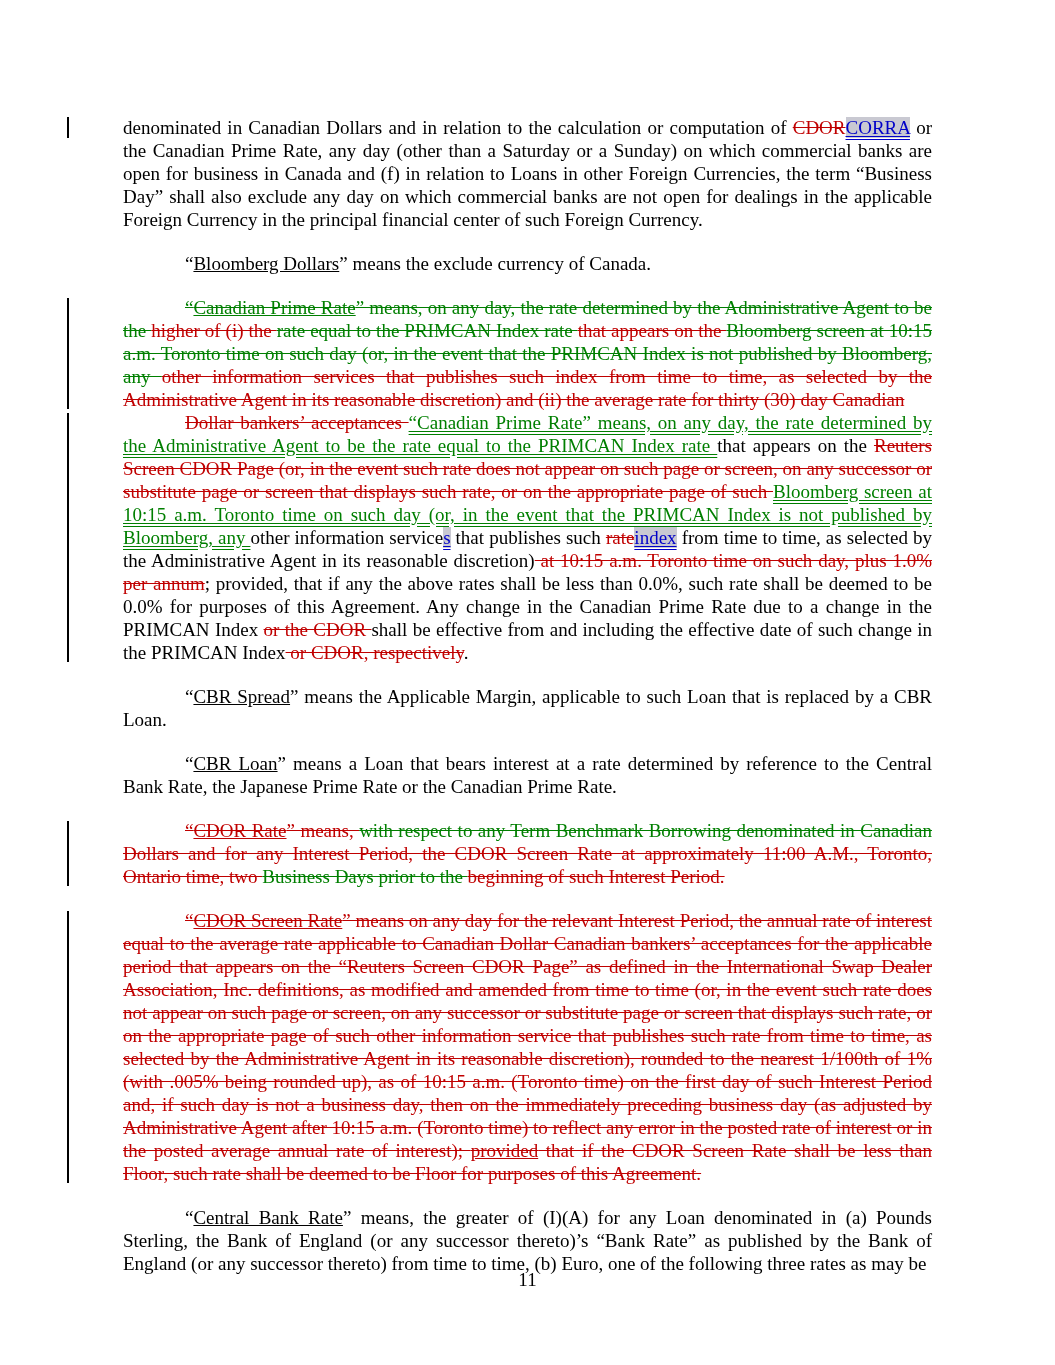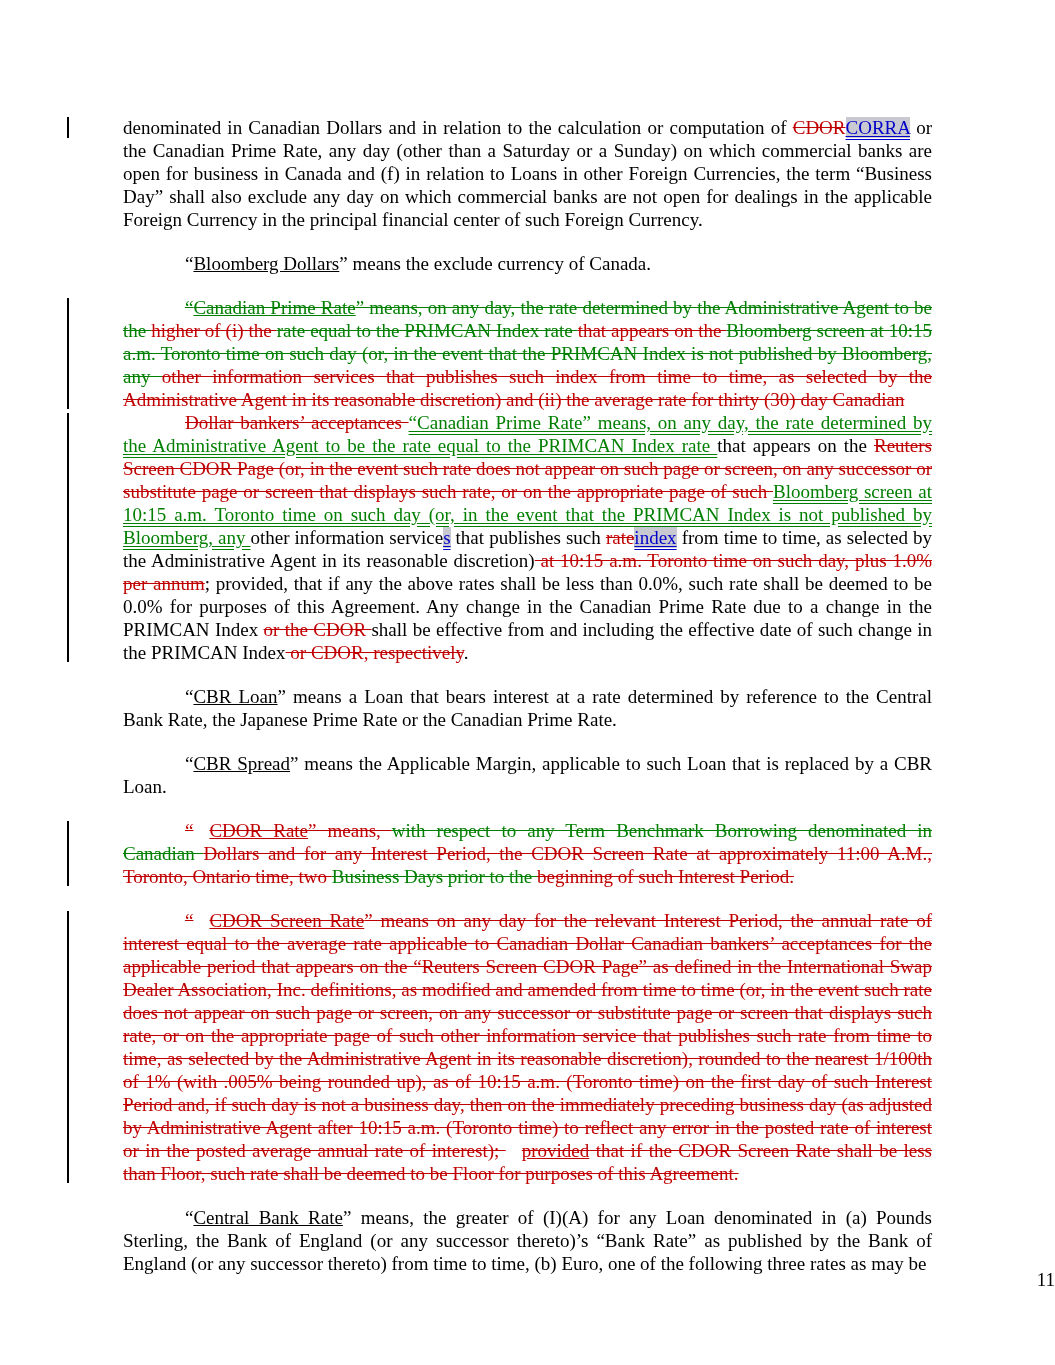--- a/index.html
+++ b/index.html
@@ -30,47 +30,47 @@
     width: 2px; background: #000;
   }
   .bar-first-line::before {
     content: ""; position: absolute; left: -56px; top: 1px; height: 21px;
     width: 2px; background: #000;
   }
   
   .run.black {}
   .run.u { text-decoration-line: underline; }
   .run.del-r { color: var(--del-red, #c00000); text-decoration-line: line-through; }
-  .run.del-r-u { color: var(--del-red, #c00000); text-decoration-line: underline line-through; margin-left: 16px; }
+  .run.del-r-u { color: var(--del-red, #c00000); text-decoration-line: underline line-through; }
   .run.del-g { color: var(--chg-green, #007f00); text-decoration-line: line-through; }
   .run.del-g-u { color: var(--chg-green, #007f00); text-decoration-line: underline line-through; }
   .run.ins-g {
     color: var(--chg-green, #007f00);
     text-decoration-line: underline; text-decoration-style: double;
     text-underline-offset: 2px;
   }
   .run.ins-b {
     color: var(--ins-blue, #0000c8); background: var(--ins-hl, #c8c8d0);
     text-decoration-line: underline; text-decoration-style: double;
     text-underline-offset: 2px;
   }
   .footer {
     position: absolute; left: 0; right: 0; bottom: 74px;
-    text-align: right;
+    text-align: center;
   }
 </style>
 </head>
 <body>
 
 <div class="page">
   <main class="content">
       <div class="para bar-first-line"><span class="run black">denominated in Canadian Dollars and in relation to the calculation or computation of </span><span class="run del-r">CDOR</span><span class="run ins-b">CORRA</span><span class="run black"> or the Canadian Prime Rate, any day (other than a Saturday or a Sunday) on which commercial banks are open for business in Canada and (f) in relation to Loans in other Foreign Currencies, the term “Business Day” shall also exclude any day on which commercial banks are not open for dealings in the applicable Foreign Currency in the principal financial center of such Foreign Currency.</span></div>
       <div class="para indent"><span class="run black">“</span><span class="run u">Bloomberg Dollars</span><span class="run black">” means the exclude currency of Canada.</span></div>
       <div class="para indent bar-full"><span class="run del-g">“</span><span class="run del-g-u">Canadian Prime Rate</span><span class="run del-g">” means, on any day, the rate determined by the Administrative Agent to be the </span><span class="run del-r">higher of (i) the </span><span class="run del-g">rate equal to the PRIMCAN Index rate </span><span class="run del-r">that appears on the </span><span class="run del-g">Bloomberg screen at 10:15 a.m. Toronto time on such day (or, in the event that the PRIMCAN Index is not published by Bloomberg, any </span><span class="run del-r">other information services that publishes such index from time to time, as selected by the Administrative Agent in its reasonable discretion) and (ii) the average rate for thirty (30) day Canadian</span></div>
       <div class="para indent attach bar-full"><span class="run del-r">Dollar bankers’ acceptances </span><span class="run ins-g">“Canadian Prime Rate” means, on any day, the rate determined by the Administrative Agent to be the rate equal to the PRIMCAN Index rate </span><span class="run black">that appears on the </span><span class="run del-r">Reuters Screen CDOR Page (or, in the event such rate does not appear on such page or screen, on any successor or substitute page or screen that displays such rate, or on the appropriate page of such </span><span class="run ins-g">Bloomberg screen at 10:15 a.m. Toronto time on such day (or, in the event that the PRIMCAN Index is not published by Bloomberg, any </span><span class="run black">other information service</span><span class="run ins-b">s</span><span class="run black"> that publishes such </span><span class="run del-r">rate</span><span class="run ins-b">index</span><span class="run black"> from time to time, as selected by the Administrative Agent in its reasonable discretion)</span><span class="run del-r"> at 10:15 a.m. Toronto time on such day, plus 1.0% per annum</span><span class="run black">; provided, that if any the above rates shall be less than 0.0%, such rate shall be deemed to be 0.0% for purposes of this Agreement. Any change in the Canadian Prime Rate due to a change in the PRIMCAN Index </span><span class="run del-r">or the CDOR </span><span class="run black">shall be effective from and including the effective date of such change in the PRIMCAN Index</span><span class="run del-r"> or CDOR, respectively</span><span class="run black">.</span></div>
+      <div class="para indent"><span class="run black">“</span><span class="run u">CBR Spread</span><span class="run black">” means the Applicable Margin, applicable to such Loan that is replaced by a CBR Loan.</span></div>
       <div class="para indent"><span class="run black">“</span><span class="run u">CBR Loan</span><span class="run black">” means a Loan that bears interest at a rate determined by reference to the Central Bank Rate, the Japanese Prime Rate or the Canadian Prime Rate.</span></div>
-      <div class="para indent"><span class="run black">“</span><span class="run u">CBR Spread</span><span class="run black">” means the Applicable Margin, applicable to such Loan that is replaced by a CBR Loan.</span></div>
       <div class="para indent bar-full"><span class="run del-r">“</span><span class="run del-r-u">CDOR Rate</span><span class="run del-r">” means, </span><span class="run del-g">with respect to any Term Benchmark Borrowing denominated in Canadian </span><span class="run del-r">Dollars and for any Interest Period, the CDOR Screen Rate at approximately 11:00 A.M., Toronto, Ontario time, two </span><span class="run del-g">Business Days prior to the </span><span class="run del-r">beginning of such Interest Period.</span></div>
       <div class="para indent bar-full"><span class="run del-r">“</span><span class="run del-r-u">CDOR Screen Rate</span><span class="run del-r">” means on any day for the relevant Interest Period, the annual rate of interest equal to the average rate applicable to Canadian Dollar Canadian bankers’ acceptances for the applicable period that appears on the “Reuters Screen CDOR Page” as defined in the International Swap Dealer Association, Inc. definitions, as modified and amended from time to time (or, in the event such rate does not appear on such page or screen, on any successor or substitute page or screen that displays such rate, or on the appropriate page of such other information service that publishes such rate from time to time, as selected by the Administrative Agent in its reasonable discretion), rounded to the nearest 1/100th of 1% (with .005% being rounded up), as of 10:15 a.m. (Toronto time) on the first day of such Interest Period and, if such day is not a business day, then on the immediately preceding business day (as adjusted by Administrative Agent after 10:15 a.m. (Toronto time) to reflect any error in the posted rate of interest or in the posted average annual rate of interest); </span><span class="run del-r-u">provided</span><span class="run del-r"> that if the CDOR Screen Rate shall be less than Floor, such rate shall be deemed to be Floor for purposes of this Agreement.</span></div>
       <div class="para indent"><span class="run black">“</span><span class="run u">Central Bank Rate</span><span class="run black">” means, the greater of (I)(A) for any Loan denominated in (a) Pounds Sterling, the Bank of England (or any successor thereto)’s “Bank Rate” as published by the Bank of England (or any successor thereto) from time to time, (b) Euro, one of the following three rates as may be</span></div>
     </main>
   <div class="footer">11</div>
 </div>
 
 </body></html>

